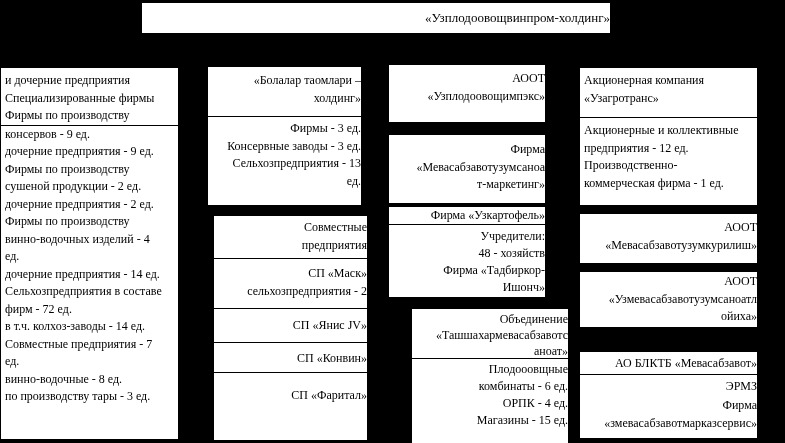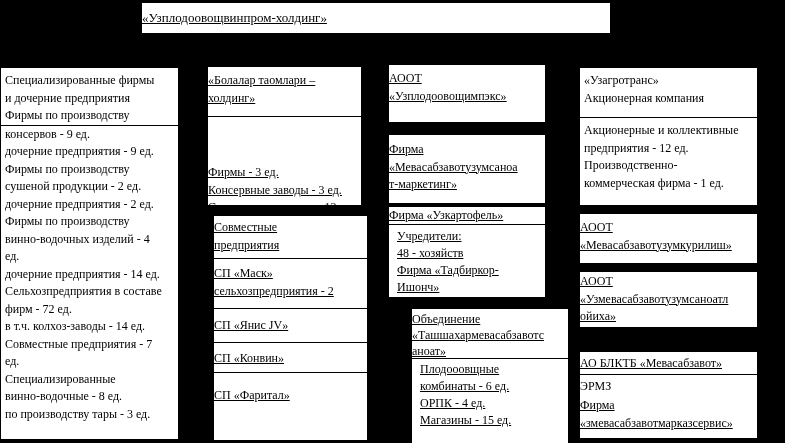--- a/index.html
+++ b/index.html
@@ -12,71 +12,70 @@
     overflow:hidden;
   }
   .box {
     position:absolute;
     background:#fff;
     box-sizing:border-box;
     font-size:12px;
     line-height:17.5px;
     overflow:hidden;
   }
-  .center { text-align:left;text-decoration:underline; }
+  .center { text-align:right; }
   .left   { text-align:left; }
   .line   { white-space:nowrap; line-height:inherit; }
   .divider{ border-top:1px solid #000; height:0; }
   .seg    { box-sizing:border-box; }
   .lh16   { line-height:16px; }
   .lh17   { line-height:17px;padding-left:8px; }
   .pad-l  { padding-left:4px; padding-right:2px; }
 </style>
 </head>
 <body>
 
 <div class="box center" style="left:142px; top:3px; width:468px; height:30px; padding-top:6px; font-size:13px;">
   <div class="line">«Узплодоовощвинпром-холдинг»</div>
 </div>
 
 <div class="box left pad-l" style="left:1px; top:68px; width:177px; height:371px; padding-top:4px;">
   <div class="seg">
+    <div class="line">и дочерние предприятия</div>
     <div class="line">Специализированные фирмы</div>
-    <div class="line">и дочерние предприятия</div>
     <div class="line">Фирмы по производству</div>
   </div>
   <div class="divider" style="margin-left:-4px; margin-right:-2px;"></div>
   <div class="seg">
     <div class="line">консервов - 9 ед.</div>
     <div class="line">дочерние предприятия - 9 ед.</div>
     <div class="line">Фирмы по производству</div>
     <div class="line">сушеной продукции - 2 ед.</div>
     <div class="line">дочерние предприятия - 2 ед.</div>
     <div class="line">Фирмы по производству</div>
     <div class="line">винно-водочных изделий - 4</div>
     <div class="line">ед.</div>
     <div class="line">дочерние предприятия - 14 ед.</div>
     <div class="line">Сельхозпредприятия в составе</div>
     <div class="line">фирм - 72 ед.</div>
     <div class="line">в т.ч. колхоз-заводы - 14 ед.</div>
     <div class="line">Совместные предприятия - 7</div>
     <div class="line">ед.</div>
-    <div class="line">Специализированные</div>
     <div class="line">винно-водочные - 8 ед.</div>
     <div class="line">по производству тары - 3 ед.</div>
   </div>
 </div>
 
 <div class="box center" style="left:208px; top:67px; width:153px; height:138px;">
   <div class="seg" style="height:49px; padding-top:5px;">
     <div class="line">«Болалар таомлари –</div>
     <div class="line">холдинг»</div>
   </div>
   <div class="divider"></div>
-  <div class="seg" style="padding-top:3px;margin-top:44px;">
+  <div class="seg" style="padding-top:3px;">
     <div class="line">Фирмы - 3 ед.</div>
     <div class="line">Консервные заводы - 3 ед.</div>
     <div class="line">Сельхозпредприятия - 13</div>
     <div class="line">ед.</div>
   </div>
 </div>
 
 <div class="box center" style="left:214px; top:216px; width:153px; height:224px;">
   <div class="seg" style="height:42px; padding-top:3px;">
     <div class="line">Совместные</div>
@@ -135,22 +134,22 @@
   <div class="seg lh17" style="padding-top:2px;">
     <div class="line">Плодооовщные</div>
     <div class="line">комбинаты - 6 ед.</div>
     <div class="line">ОРПК - 4 ед.</div>
     <div class="line">Магазины - 15 ед.</div>
   </div>
 </div>
 
 <div class="box left" style="left:580px; top:68px; width:177px; height:137px;">
   <div class="seg pad-l" style="height:49px; padding-top:4px;">
+    <div class="line">Акционерная компания</div>
     <div class="line">«Узагротранс»</div>
-    <div class="line">Акционерная компания</div>
   </div>
   <div class="divider"></div>
   <div class="seg pad-l" style="padding-top:4px;">
     <div class="line">Акционерные и коллективные</div>
     <div class="line">предприятия - 12 ед.</div>
     <div class="line">Производственно-</div>
     <div class="line">коммерческая фирма - 1 ед.</div>
   </div>
 </div>
 

